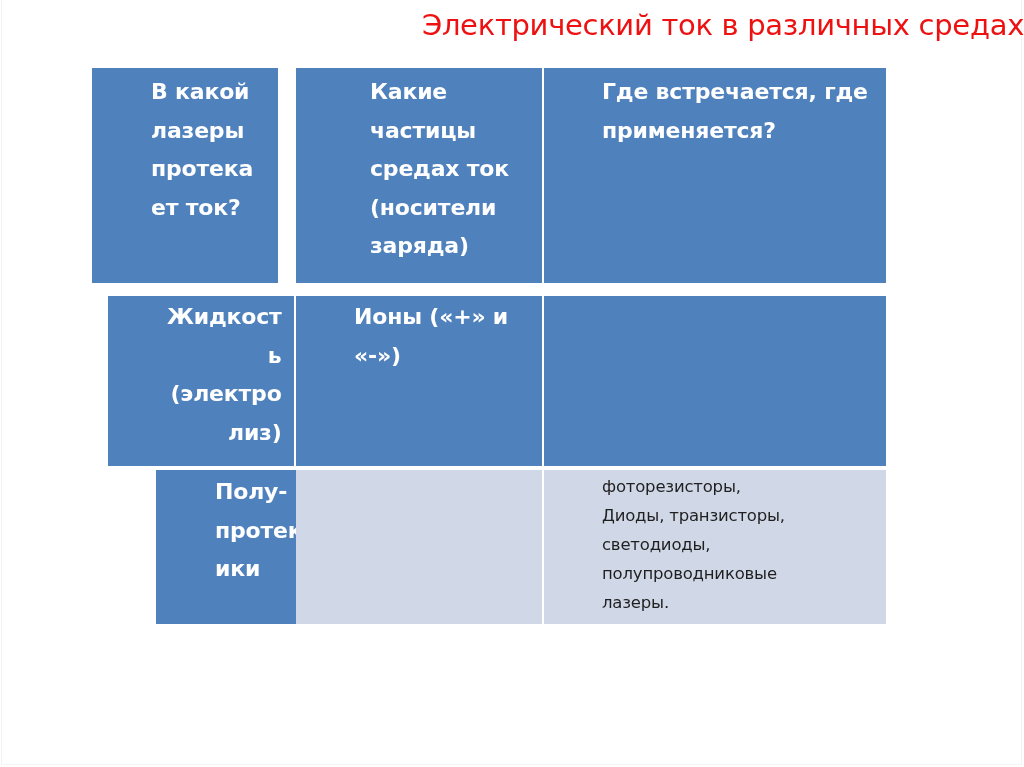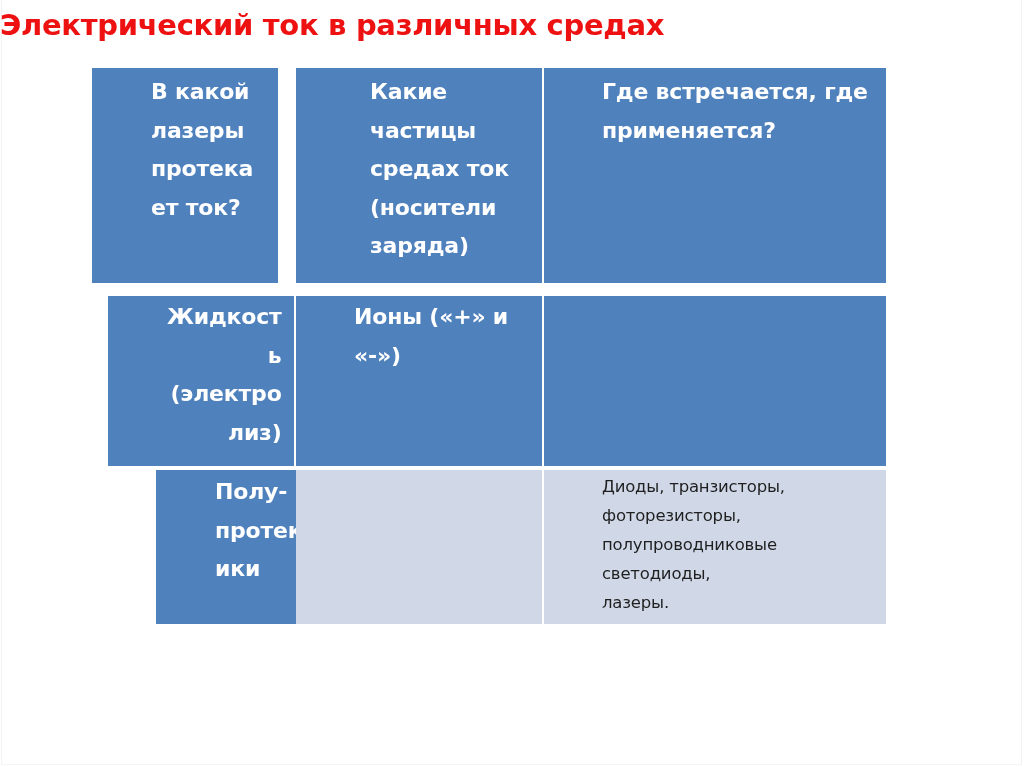--- a/index.html
+++ b/index.html
@@ -20,26 +20,27 @@
       width: 1021px; height: 765px;
       border-left: 1px solid #f2f2f2;
       border-right: 1px solid #f2f2f2;
       border-bottom: 1px solid #f4f4f4;
       box-sizing: border-box;
     }
     .title {
       position: absolute;
       left: 0; right: 0;
       top: 8px;
-      text-align: left;
+      text-align: right;
       color: #ee1111;
-      font-weight: bold;
+      font-weight: normal;
       font-size: 29px;
       letter-spacing: -0.3px;
       font-family: "DejaVu Sans", "Liberation Sans", sans-serif;
+      padding-left: 8px;
     }
     .cell {
       position: absolute;
       box-sizing: border-box;
       color: #ffffff;
       font-weight: bold;
       font-size: 22px;
       line-height: 38.5px;
       letter-spacing: -0.2px;
     }
@@ -105,20 +106,20 @@
   <div class="cell dark" style="left:108px; top:470px; width:186px; height:154px;margin-left:48px;">
     <div class="txt" style="left:59px; top:3px;">
       <div>Полу-</div>
       <div>протека</div>
       <div>ики</div>
     </div>
   </div>
   <div class="cell light" style="left:296px; top:470px; width:246px; height:154px;"></div>
   <div class="cell light" style="left:544px; top:470px; width:342px; height:154px;">
     <div class="txt small" style="left:58px; top:2px;">
+      <div>фоторезисторы,</div>
       <div>Диоды, транзисторы,</div>
-      <div>фоторезисторы,</div>
+      <div>светодиоды,</div>
       <div>полупроводниковые</div>
-      <div>светодиоды,</div>
       <div>лазеры.</div>
     </div>
   </div>
 </div>
 
 </body></html>

